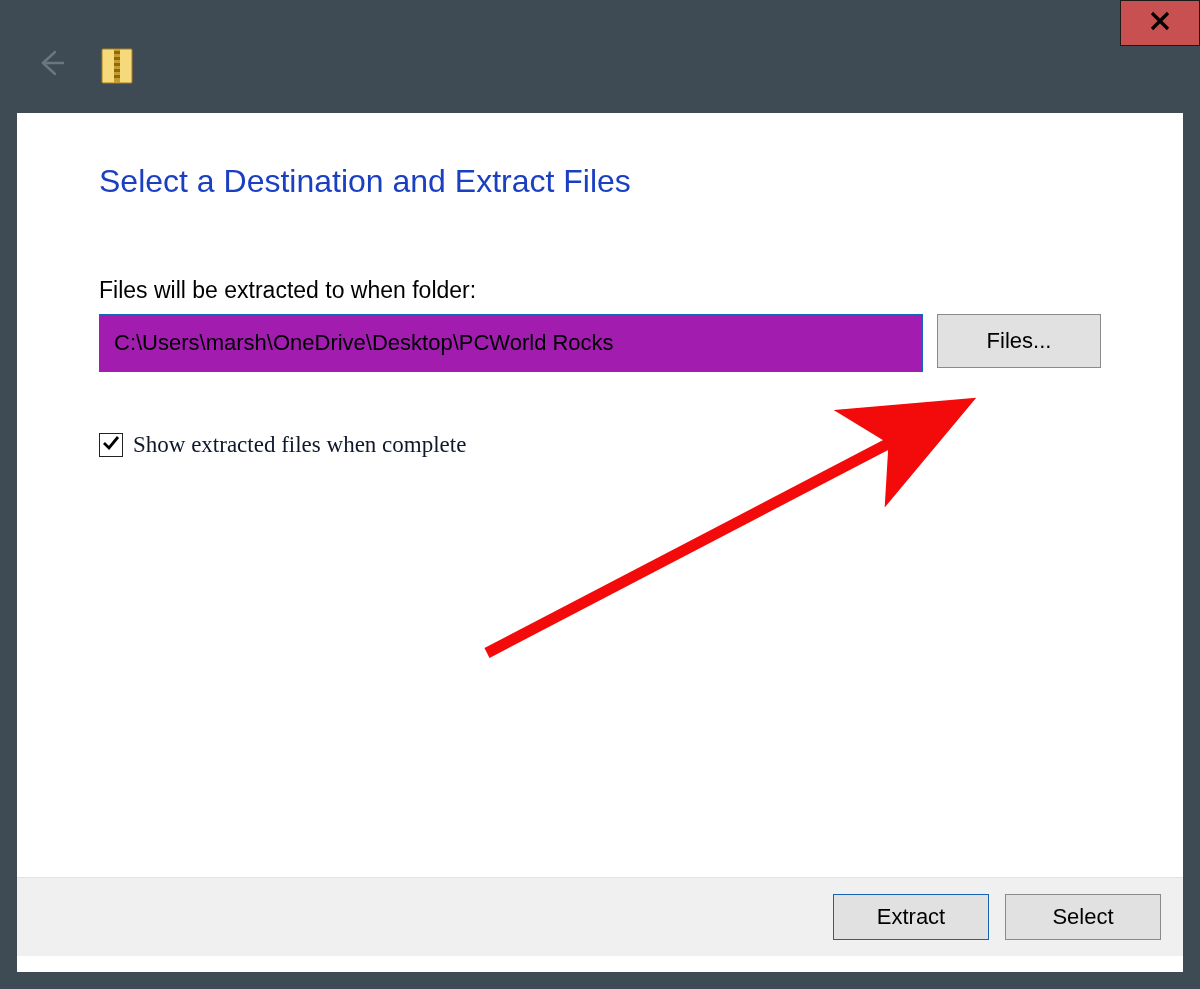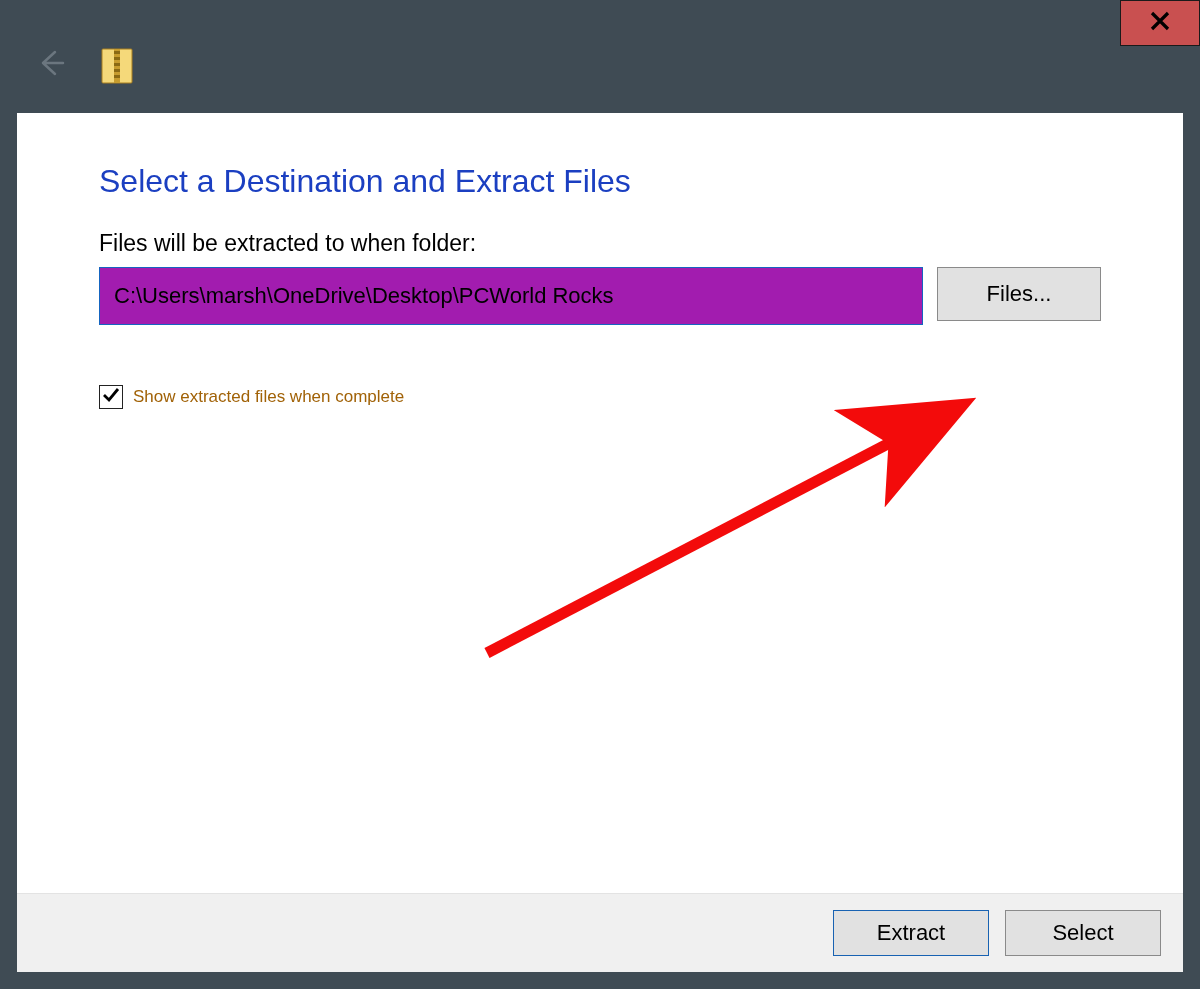--- a/index.html
+++ b/index.html
@@ -55,21 +55,21 @@
   }
   .content {
     padding: 50px 82px 0 82px;
     position: relative;
     height: 780px;
   }
   .heading {
     color: #1b3fc1;
     font-size: 32px;
     font-weight: 400;
-    margin-bottom: 30px;
+    margin-bottom: 77px;
   }
   .label {
     color: #000;
     font-size: 23px;
     margin-bottom: 10px;
   }
   .path-row {
     display: flex;
     align-items: stretch;
     gap: 14px;
@@ -103,26 +103,27 @@
   }
   .checkbox {
     width: 24px; height: 24px;
     border: 1.5px solid #222;
     display: flex; align-items: center; justify-content: center;
     cursor: pointer;
     background: #fff;
   }
   .checkbox svg { width: 18px; height: 18px; }
   .checkbox-label {
-    font-size: 17px;
-    color: #a16207;
+    font-size: 23px;
+    color: #0f172a;
+    font-family: Liberation Serif, serif;
   }
   .footer {
     position: absolute;
-    bottom: 0; left: 0; right: 0;
+    bottom: 16px; left: 0; right: 0;
     height: 79px;
     background: #f0f0f0;
     border-top: 1px solid #e3e3e3;
     display: flex;
     align-items: center;
     justify-content: flex-end;
     padding-right: 22px;
     gap: 16px;
   }
   .footer button {

